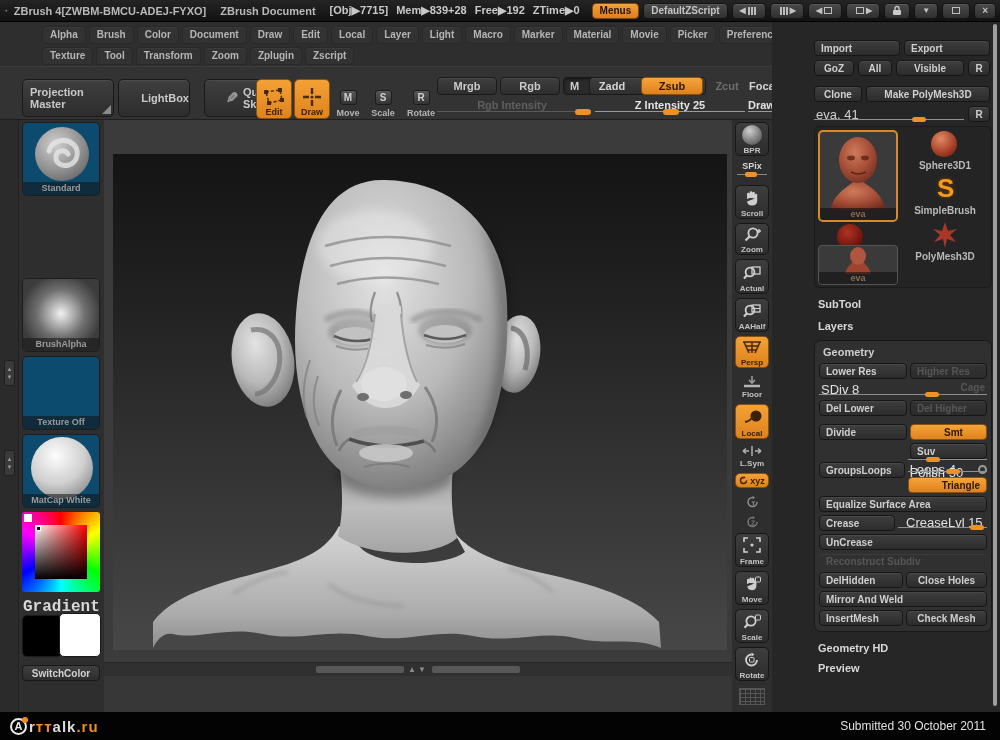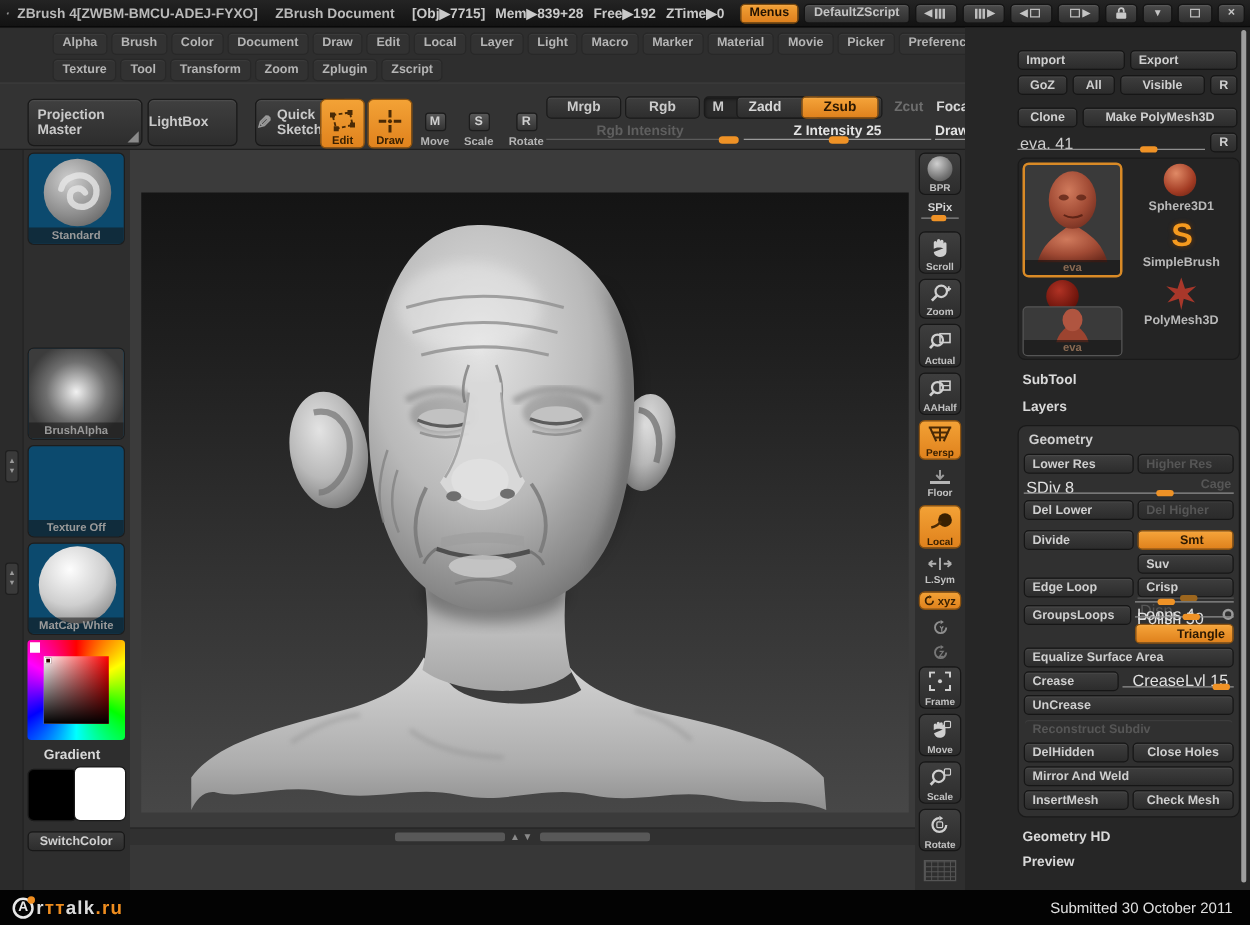--- a/index.html
+++ b/index.html
@@ -29,21 +29,21 @@
   .menurow { display:flex; gap:3px; padding:3px 0 0 42px; }
   .menu-item { background:#323232; border:1px solid #282828; border-radius:4px;
     color:#b5b5b5; font-size:10px; font-weight:bold; padding:2px 7px 3px; white-space:nowrap;
     box-shadow:inset 0 1px rgba(255,255,255,.04); }
 
   
   .toolbar { position:absolute; left:0; top:66px; width:1000px; height:54px; background:#333;
     border-top:1px solid #3d3d3d; border-bottom:1px solid #1f1f1f; overflow:hidden; }
   .tool-btn { position:absolute; border-radius:5px; background:linear-gradient(#3f3f3f,#2d2d2d);
     border:1px solid #191919; color:#c9c9c9; font-size:11px; font-weight:bold;
-    display:flex; align-items:center; justify-content:flex-start; text-align:left;
+    display:flex; align-items:center; justify-content:flex-end; text-align:left;
     box-shadow:inset 0 1px rgba(255,255,255,.07); }
   .pm-corner { position:absolute; right:2px; bottom:2px; width:0; height:0;
     border-left:9px solid transparent; border-bottom:9px solid #8a8a8a; }
   .qs-icon { font-size:15px; color:#9a9a9a; margin-right:4px; transform:scaleX(-1); }
   .sq-btn { position:absolute; width:36px; height:40px; border-radius:5px; top:12px;
     display:flex; flex-direction:column; align-items:center; justify-content:flex-end;
     font-size:9px; font-weight:bold; padding-bottom:1px; }
   .sq-btn.orange { background:linear-gradient(#f3a236,#e0821d); border:1px solid #8a5210; color:#3a2102; }
   .sq-btn.dark { background:transparent; border:none; color:#b5b5b5; }
   .modeletter { width:17px; height:15px; border-radius:3px; background:linear-gradient(#585858,#333);
@@ -70,21 +70,21 @@
   .sidebar { position:absolute; left:19px; top:120px; width:85px; height:592px; background:#2e2e2e; }
   .thumb { position:absolute; left:3px; width:78px; height:74px; background:#0c4a6e; border:1px solid #1d1d1d; border-radius:5px; overflow:hidden; }
   .thumb .tlabel { position:absolute; left:0; right:0; bottom:0; height:13px; background:rgba(20,20,20,.55);
     color:#9a9a9a; font-size:9px; font-weight:bold; text-align:center; line-height:13px; white-space:nowrap; overflow:hidden; }
   .sphere { position:absolute; border-radius:50%; }
   .picker { position:absolute; left:3px; width:78px; height:80px;
     background:conic-gradient(#f00,#ff0,#0f0,#0ff,#00f,#f0f,#f00); border-radius:3px; }
   .picker .sat { position:absolute; left:13px; top:13px; right:13px; bottom:13px;
     background:linear-gradient(to bottom, rgba(0,0,0,0), #000), linear-gradient(to right, #fff, #f00); }
   .psel { position:absolute; width:8px; height:8px; border:2px solid #fff; background:#300; }
-  .side-label { position:absolute; left:16px; color:#d8d8d8; font-size:11px; font-weight:bold; }
+  .side-label { position:absolute; left:4px; color:#d8d8d8; font-size:16px; font-weight:bold;font-family:Liberation Mono, monospace; }
   .swatch { position:absolute; width:40px; height:42px; border-radius:5px; border:1px solid #1a1a1a; }
   .side-btn { position:absolute; left:3px; width:78px; height:16px; border-radius:4px;
     background:linear-gradient(#3f3f3f,#2d2d2d); border:1px solid #181818; color:#d0d0d0;
     font-size:10px; font-weight:bold; display:flex; align-items:center; justify-content:center; }
 
   
   .canvas { position:absolute; left:104px; top:120px; width:628px; height:542px; background:#3b3b3b; }
   .document { position:absolute; left:9px; top:34px; width:614px; height:496px;
     background:linear-gradient(#141414, #1f1f1f 25%, #474747); }
   .document svg { position:absolute; left:0; top:0; }
@@ -694,31 +694,20 @@
         </div>
         <div style="height:5px"></div>
         <div class="grow">
           <div class="p-btn gbig">Divide</div>
           <div class="gcol">
             <div class="p-btn orange">Smt</div>
             <div class="p-btn">Suv</div>
           </div>
         </div>
         <div class="grow">
-          <div class="p-btn gbig">Edge Loop</div>
-          <div class="gcol">
-            <div class="p-btn">Crisp</div>
-            <div class="pz">
-              <span class="lbl dim">Disp</span>
-              <span class="track dim"></span>
-              <span class="knob dim" style="left:34px"></span>
-            </div>
-          </div>
-        </div>
-        <div class="grow">
           <div class="p-btn gbig">GroupsLoops</div>
           <div class="gcol">
             <div class="pz">
               <span class="lbl">Loops 4</span>
               <span class="track"></span>
               <span class="knob" style="left:18px"></span>
             </div>
             <div class="pz" style="display:flex">
               <span class="lbl">Polish 50</span>
               <span class="radio"></span>

